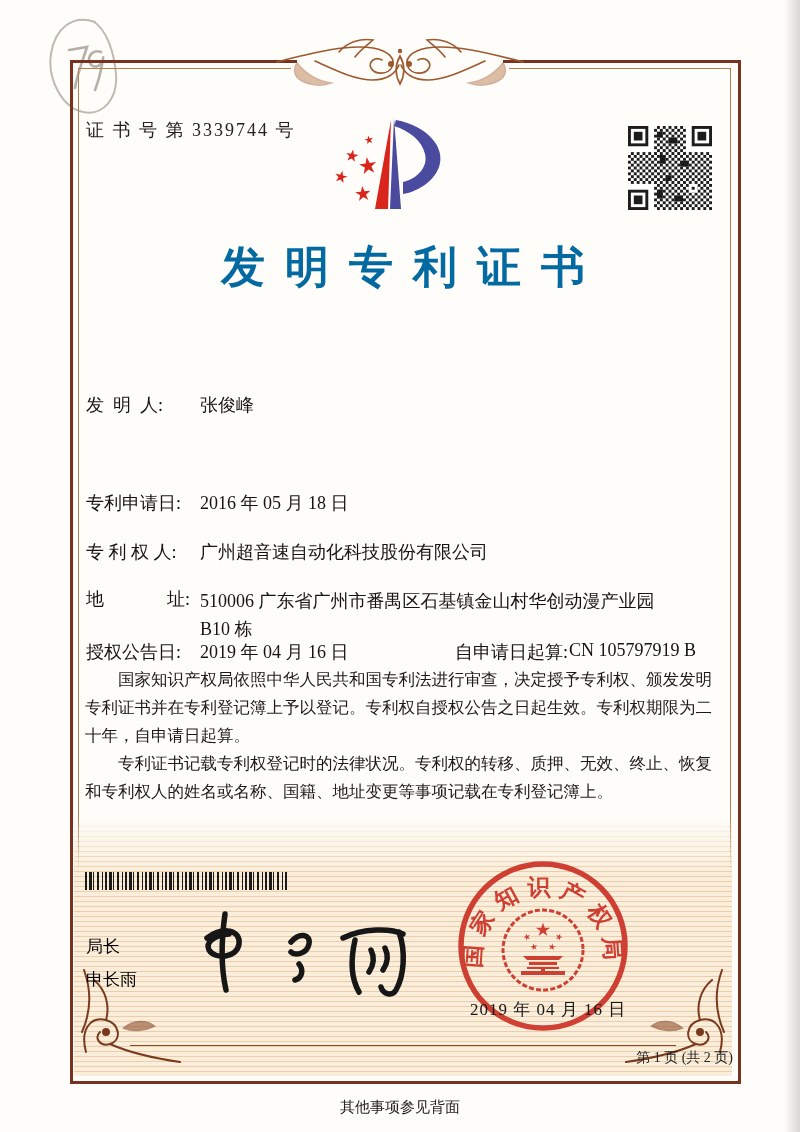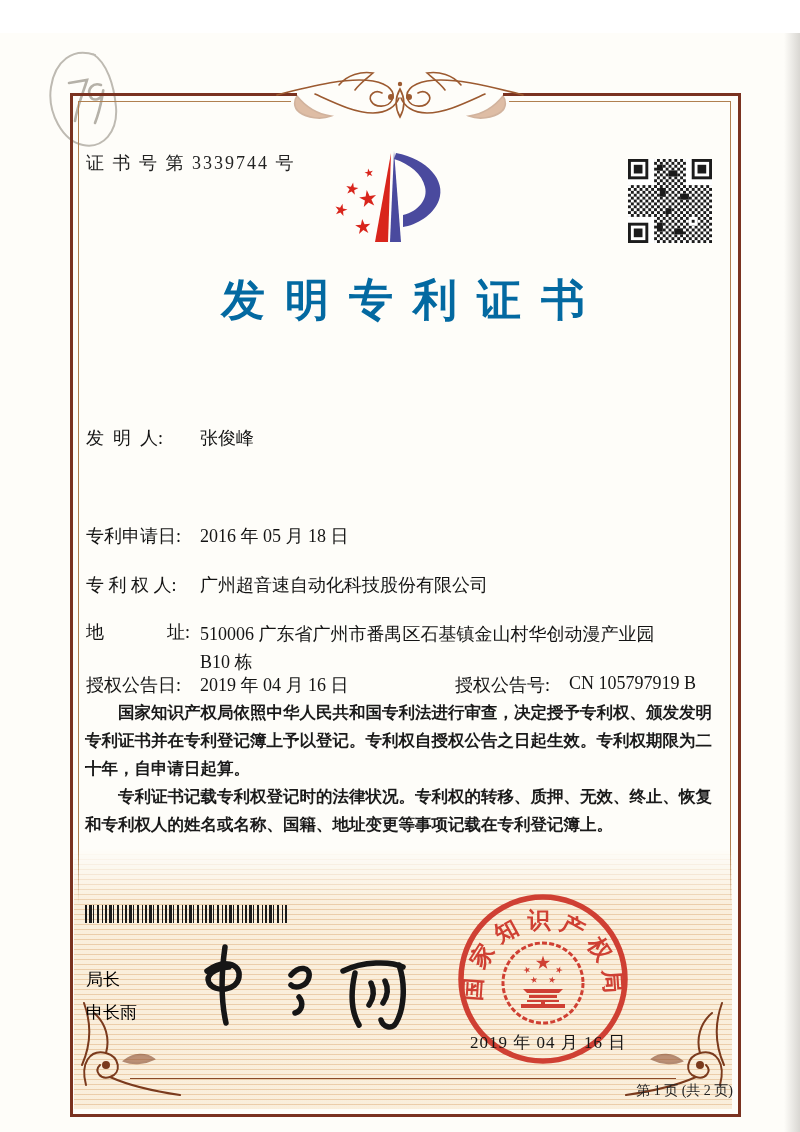--- a/index.html
+++ b/index.html
@@ -1,37 +1,37 @@
 <!DOCTYPE html>
 <html><head>
 <meta charset="utf-8">
 <style>
   html,body{margin:0;padding:0;}
   body{width:800px;height:1132px;position:relative;background:#ffffff;overflow:hidden;
        font-family:"Liberation Serif","DejaVu Serif",serif;}
-  .page{position:absolute;inset:0;background:#fefdf9;margin-top:33px;}
+  .page{position:absolute;inset:0;background:#fefdf9;}
   
   .frame-outer{position:absolute;left:70px;top:60px;width:665px;height:1018px;border:3px solid #7a3220;}
   .frame-inner{position:absolute;left:78px;top:68px;width:651px;height:1002px;border:1px solid #b08050;}
   
   .guilloche{position:absolute;left:74px;top:816px;width:658px;height:260px;
      background:#f9edd9;
      background-image:repeating-linear-gradient(180deg,rgba(226,184,138,.6) 0 1px,rgba(252,242,226,.25) 1px 5px);
      -webkit-mask-image:linear-gradient(180deg,transparent 0,#000 55px);
      mask-image:linear-gradient(180deg,transparent 0,#000 55px);}
   .cert-no{position:absolute;left:86px;top:118px;font-size:18px;letter-spacing:2px;color:#222;white-space:pre;}
   .title{position:absolute;left:73px;top:238px;width:660px;text-align:center;font-size:44px;
      font-weight:600;letter-spacing:20px;text-indent:20px;color:#0369a1;}
   
   .field{position:absolute;left:86px;font-size:18px;color:#141414;}
   .fl{display:inline-block;width:114px;white-space:pre;vertical-align:top;}
   .fv{display:inline-block;vertical-align:top;}
   .fv-wrap{width:482px;line-height:28px;}
   .grant-no-pair{position:absolute;left:455px;font-size:18px;color:#141414;}
-  .paras{position:absolute;left:85px;top:666px;width:634px;font-size:16.5px;line-height:28px;color:#1a1a1a;font-weight:bold;}
+  .paras{position:absolute;left:85px;top:666px;width:634px;font-size:16.5px;line-height:28px;color:#1a1a1a;}
   .paras p{margin:0;text-indent:2em;}
   
   .barcode{position:absolute;left:85px;top:872px;width:202px;height:18px;
      background:repeating-linear-gradient(90deg,
        #1b1b1b 0 2px,transparent 2px 4px,#1b1b1b 4px 7px,transparent 7px 8px,
        #1b1b1b 8px 9px,transparent 9px 12px,#1b1b1b 12px 14px,transparent 14px 17px,
        #1b1b1b 17px 18px,transparent 18px 20px);}
   .signer{position:absolute;left:86px;top:930px;font-size:17px;color:#000000;
      font-family:"Liberation Sans","DejaVu Sans",sans-serif;line-height:33px;}
   .signature-svg{position:absolute;left:195px;top:902px;}
@@ -172,21 +172,21 @@
   <div class="field" style="top:540px">
     <span class="fl">专 利 权 人: </span><span class="fv">广州超音速自动化科技股份有限公司</span>
   </div>
   <div class="field" style="top:587px">
     <span class="fl">地              址: </span><span class="fv fv-wrap">510006 广东省广州市番禺区石基镇金山村华创动漫产业园 B10 栋</span>
   </div>
   <div class="field" style="top:640px">
     <span class="fl">授权公告日: </span><span class="fv">2019 年 04 月 16 日</span>
   </div>
   <div class="grant-no-pair" style="top:640px">
-    <span class="fl">授权公告号: </span><span class="fv">CN 105797919 B</span>
+    <span class="fl">自申请日起算: </span><span class="fv">CN 105797919 B</span>
   </div>
 
   <div class="paras">
     <p>国家知识产权局依照中华人民共和国专利法进行审查，决定授予专利权、颁发发明专利证书并在专利登记簿上予以登记。专利权自授权公告之日起生效。专利权期限为二十年，自申请日起算。</p>
     <p>专利证书记载专利权登记时的法律状况。专利权的转移、质押、无效、终止、恢复和专利权人的姓名或名称、国籍、地址变更等事项记载在专利登记簿上。</p>
   </div>
 
   <div class="barcode"></div>
 
   <div class="signer">

